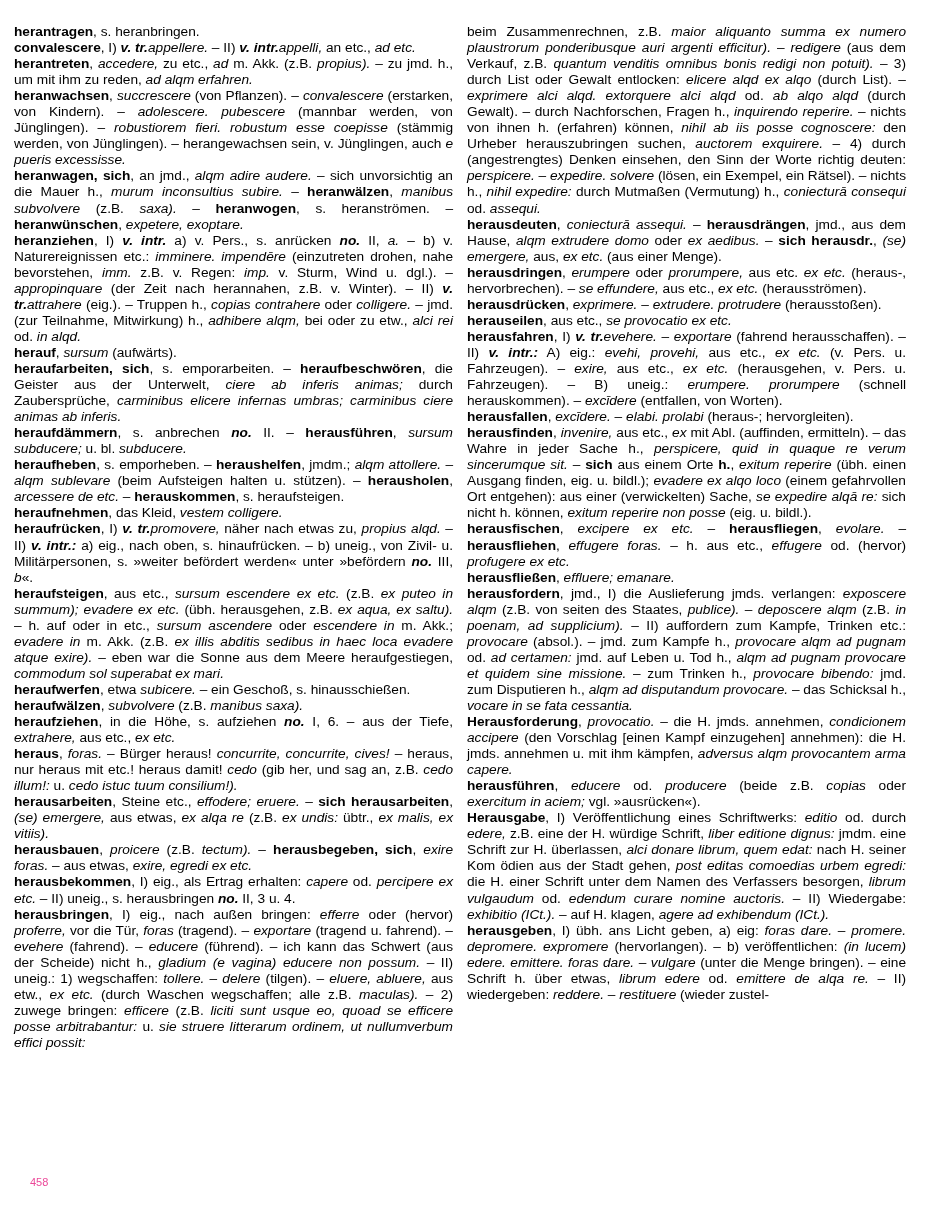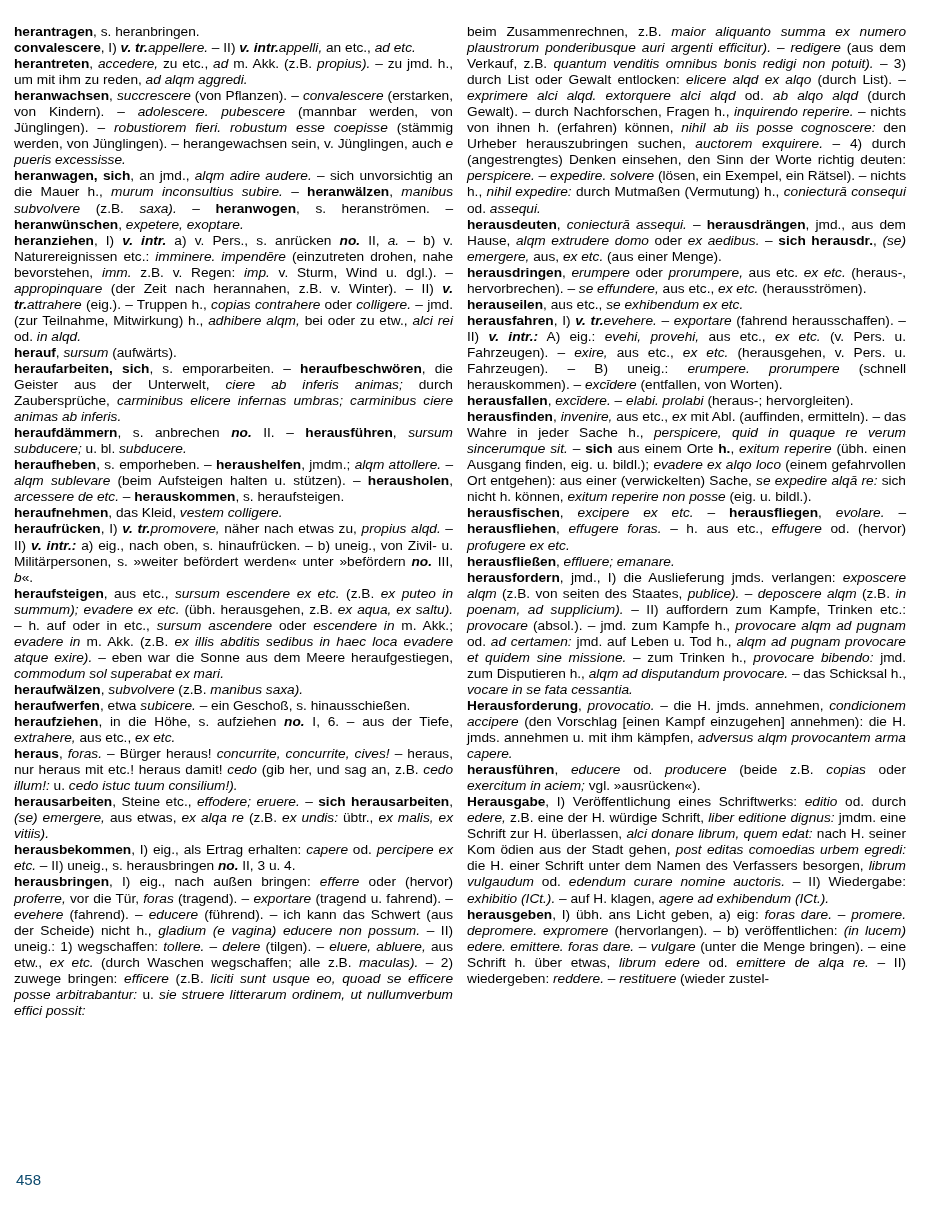--- a/index.html
+++ b/index.html
@@ -20,57 +20,59 @@
     line-height:16.05px;
     text-align:justify;
     hyphens:none;
   }
   p.entry { margin:0; padding:0; text-align:justify; }
   .seg-b  { font-weight:bold; }
   .seg-i  { font-style:italic; }
   .seg-bi { font-weight:bold; font-style:italic; }
   .footer {
     position:absolute;
-    left:16px; bottom:18px;
-    font-size:15px;
-    color:#0c4a6e;
+    left:30px; bottom:18px;
+    font-size:11px;
+    color:#ec4899;
   }
 </style>
 </head>
 <body>
 
 <div class="page">
   <div class="columns">
     <div class="col">
         <p class="entry"><span class="seg-b">herantragen</span><span>, s. heranbringen.</span></p>
         <p class="entry"><span class="seg-b">convalescere</span><span>, I) </span><span class="seg-bi">v. tr.</span><span class="seg-i">appellere.</span><span> – II) </span><span class="seg-bi">v. intr.</span><span class="seg-i">appelli,</span><span> an etc., </span><span class="seg-i">ad etc.</span></p>
-        <p class="entry"><span class="seg-b">herantreten</span><span>, </span><span class="seg-i">accedere,</span><span> zu etc., </span><span class="seg-i">ad</span><span> m. Akk. (z.B. </span><span class="seg-i">propius).</span><span> – zu jmd. h., um mit ihm zu reden, </span><span class="seg-i">ad alqm aggredi.</span></p>
+        <p class="entry"><span class="seg-b">herantreten</span><span>, </span><span class="seg-i">accedere,</span><span> zu etc., </span><span class="seg-i">ad</span><span> m. Akk. (z.B. </span><span class="seg-i">propius).</span><span> – zu jmd. h., um mit ihm zu reden, </span><span class="seg-i">ad alqm erfahren.</span></p>
         <p class="entry"><span class="seg-b">heranwachsen</span><span>, </span><span class="seg-i">succrescere</span><span> (von Pflanzen). – </span><span class="seg-i">convalescere</span><span> (erstarken, von Kindern). – </span><span class="seg-i">adolescere. pubescere</span><span> (mannbar werden, von Jünglingen). – </span><span class="seg-i">robustiorem fieri. robustum esse coepisse</span><span> (stämmig werden, von Jünglingen). – herangewachsen sein, v. Jünglingen, auch </span><span class="seg-i">e pueris excessisse.</span></p>
         <p class="entry"><span class="seg-b">heranwagen, sich</span><span>, an jmd., </span><span class="seg-i">alqm adire audere.</span><span> – sich unvorsichtig an die Mauer h., </span><span class="seg-i">murum inconsultius subire.</span><span> – </span><span class="seg-b">heranwälzen</span><span>, </span><span class="seg-i">manibus subvolvere</span><span> (z.B. </span><span class="seg-i">saxa).</span><span> – </span><span class="seg-b">heranwogen</span><span>, s. heranströmen. – </span><span class="seg-b">heranwünschen</span><span>, </span><span class="seg-i">expetere, exoptare.</span></p>
         <p class="entry"><span class="seg-b">heranziehen</span><span>, I) </span><span class="seg-bi">v. intr.</span><span> a) v. Pers., s. anrücken </span><span class="seg-bi">no.</span><span> II, </span><span class="seg-i">a.</span><span> – b) v. Naturereignissen etc.: </span><span class="seg-i">imminere. impendēre</span><span> (einzutreten drohen, nahe bevorstehen, </span><span class="seg-i">imm.</span><span> z.B. v. Regen: </span><span class="seg-i">imp.</span><span> v. Sturm, Wind u. dgl.). – </span><span class="seg-i">appropinquare</span><span> (der Zeit nach herannahen, z.B. v. Winter). – II) </span><span class="seg-bi">v. tr.</span><span class="seg-i">attrahere</span><span> (eig.). – Truppen h., </span><span class="seg-i">copias contrahere</span><span> oder </span><span class="seg-i">colligere.</span><span> – jmd. (zur Teilnahme, Mitwirkung) h., </span><span class="seg-i">adhibere alqm,</span><span> bei oder zu etw., </span><span class="seg-i">alci rei</span><span> od. </span><span class="seg-i">in alqd.</span></p>
         <p class="entry"><span class="seg-b">herauf</span><span>, </span><span class="seg-i">sursum</span><span> (aufwärts).</span></p>
         <p class="entry"><span class="seg-b">heraufarbeiten, sich</span><span>, s. emporarbeiten. – </span><span class="seg-b">heraufbeschwören</span><span>, die Geister aus der Unterwelt, </span><span class="seg-i">ciere ab inferis animas;</span><span> durch Zaubersprüche, </span><span class="seg-i">carminibus elicere infernas umbras; carminibus ciere animas ab inferis.</span></p>
         <p class="entry"><span class="seg-b">heraufdämmern</span><span>, s. anbrechen </span><span class="seg-bi">no.</span><span> II. – </span><span class="seg-b">herausführen</span><span>, </span><span class="seg-i">sursum subducere;</span><span> u. bl. </span><span class="seg-i">subducere.</span></p>
         <p class="entry"><span class="seg-b">heraufheben</span><span>, s. emporheben. – </span><span class="seg-b">heraushelfen</span><span>, jmdm.; </span><span class="seg-i">alqm attollere.</span><span> – </span><span class="seg-i">alqm sublevare</span><span> (beim Aufsteigen halten u. stützen). – </span><span class="seg-b">herausholen</span><span>, </span><span class="seg-i">arcessere de etc.</span><span> – </span><span class="seg-b">herauskommen</span><span>, s. heraufsteigen.</span></p>
         <p class="entry"><span class="seg-b">heraufnehmen</span><span>, das Kleid, </span><span class="seg-i">vestem colligere.</span></p>
         <p class="entry"><span class="seg-b">heraufrücken</span><span>, I) </span><span class="seg-bi">v. tr.</span><span class="seg-i">promovere,</span><span> näher nach etwas zu, </span><span class="seg-i">propius alqd.</span><span> – II) </span><span class="seg-bi">v. intr.:</span><span> a) eig., nach oben, s. hinaufrücken. – b) uneig., von Zivil- u. Militärpersonen, s. »weiter befördert werden« unter »befördern </span><span class="seg-bi">no.</span><span> III, </span><span class="seg-i">b</span><span>«.</span></p>
         <p class="entry"><span class="seg-b">heraufsteigen</span><span>, aus etc., </span><span class="seg-i">sursum escendere ex etc.</span><span> (z.B. </span><span class="seg-i">ex puteo in summum);</span><span> </span><span class="seg-i">evadere ex etc.</span><span> (übh. herausgehen, z.B. </span><span class="seg-i">ex aqua, ex saltu).</span><span> – h. auf oder in etc., </span><span class="seg-i">sursum ascendere</span><span> oder </span><span class="seg-i">escendere in</span><span> m. Akk.; </span><span class="seg-i">evadere in</span><span> m. Akk. (z.B. </span><span class="seg-i">ex illis abditis sedibus in haec loca evadere atque exire).</span><span> – eben war die Sonne aus dem Meere heraufgestiegen, </span><span class="seg-i">commodum sol superabat ex mari.</span></p>
+        <p class="entry"><span class="seg-b">heraufwerfen</span><span>, etwa </span><span class="seg-i">subicere.</span><span> – ein Geschoß, s. hinausschießen.</span></p>
         <p class="entry"><span class="seg-b">heraufwälzen</span><span>, </span><span class="seg-i">subvolvere</span><span> (z.B. </span><span class="seg-i">manibus saxa).</span></p>
-        <p class="entry"><span class="seg-b">heraufwerfen</span><span>, etwa </span><span class="seg-i">subicere.</span><span> – ein Geschoß, s. hinausschießen.</span></p>
         <p class="entry"><span class="seg-b">heraufziehen</span><span>, in die Höhe, s. aufziehen </span><span class="seg-bi">no.</span><span> I, 6. – aus der Tiefe, </span><span class="seg-i">extrahere,</span><span> aus etc., </span><span class="seg-i">ex etc.</span></p>
         <p class="entry"><span class="seg-b">heraus</span><span>, </span><span class="seg-i">foras.</span><span> – Bürger heraus! </span><span class="seg-i">concurrite, concurrite, cives!</span><span> – heraus, nur heraus mit etc.! heraus damit! </span><span class="seg-i">cedo</span><span> (gib her, und sag an, z.B. </span><span class="seg-i">cedo illum!:</span><span> u. </span><span class="seg-i">cedo istuc tuum consilium!).</span></p>
         <p class="entry"><span class="seg-b">herausarbeiten</span><span>, Steine etc., </span><span class="seg-i">effodere; eruere.</span><span> – </span><span class="seg-b">sich herausarbeiten</span><span>, </span><span class="seg-i">(se) emergere,</span><span> aus etwas, </span><span class="seg-i">ex alqa re</span><span> (z.B. </span><span class="seg-i">ex undis:</span><span> übtr., </span><span class="seg-i">ex malis, ex vitiis).</span></p>
+        <p class="entry"><span class="seg-b">herausbauen</span><span>, </span><span class="seg-i">proicere</span><span> (z.B. </span><span class="seg-i">tectum).</span><span> – </span><span class="seg-b">herausbegeben, sich</span><span>, </span><span class="seg-i">exire foras.</span><span> – aus etwas, </span><span class="seg-i">exire, egredi ex etc.</span></p>
         <p class="entry"><span class="seg-b">herausbekommen</span><span>, I) eig., als Ertrag erhalten: </span><span class="seg-i">capere</span><span> od. </span><span class="seg-i">percipere ex etc.</span><span> – II) uneig., s. herausbringen </span><span class="seg-bi">no.</span><span> II, 3 u. 4.</span></p>
         <p class="entry"><span class="seg-b">herausbringen</span><span>, I) eig., nach außen bringen: </span><span class="seg-i">efferre</span><span> oder (hervor) </span><span class="seg-i">proferre,</span><span> vor die Tür, </span><span class="seg-i">foras</span><span> (tragend). – </span><span class="seg-i">exportare</span><span> (tragend u. fahrend). – </span><span class="seg-i">evehere</span><span> (fahrend). – </span><span class="seg-i">educere</span><span> (führend). – ich kann das Schwert (aus der Scheide) nicht h., </span><span class="seg-i">gladium (e vagina) educere non possum.</span><span> – II) uneig.: 1) wegschaffen: </span><span class="seg-i">tollere.</span><span> – </span><span class="seg-i">delere</span><span> (tilgen). – </span><span class="seg-i">eluere, abluere,</span><span> aus etw., </span><span class="seg-i">ex etc.</span><span> (durch Waschen wegschaffen; alle z.B. </span><span class="seg-i">maculas).</span><span> – 2) zuwege bringen: </span><span class="seg-i">efficere</span><span> (z.B. </span><span class="seg-i">liciti sunt usque eo, quoad se efficere posse arbitrabantur:</span><span> u. </span><span class="seg-i">sie struere litterarum ordinem, ut nullumverbum effici possit:</span></p>
       </div>
     <div class="col">
         <p class="entry"><span>beim Zusammenrechnen, z.B. </span><span class="seg-i">maior aliquanto summa ex numero plaustrorum ponderibusque auri argenti efficitur).</span><span> – </span><span class="seg-i">redigere</span><span> (aus dem Verkauf, z.B. </span><span class="seg-i">quantum venditis omnibus bonis redigi non potuit).</span><span> – 3) durch List oder Gewalt entlocken: </span><span class="seg-i">elicere alqd ex alqo</span><span> (durch List). – </span><span class="seg-i">exprimere alci alqd. extorquere alci alqd</span><span> od. </span><span class="seg-i">ab alqo alqd</span><span> (durch Gewalt). – durch Nachforschen, Fragen h., </span><span class="seg-i">inquirendo reperire.</span><span> – nichts von ihnen h. (erfahren) können, </span><span class="seg-i">nihil ab iis posse cognoscere:</span><span> den Urheber herauszubringen suchen, </span><span class="seg-i">auctorem exquirere.</span><span> – 4) durch (angestrengtes) Denken einsehen, den Sinn der Worte richtig deuten: </span><span class="seg-i">perspicere.</span><span> – </span><span class="seg-i">expedire. solvere</span><span> (lösen, ein Exempel, ein Rätsel). – nichts h., </span><span class="seg-i">nihil expedire:</span><span> durch Mutmaßen (Vermutung) h., </span><span class="seg-i">coniecturā consequi</span><span> od. </span><span class="seg-i">assequi.</span></p>
         <p class="entry"><span class="seg-b">herausdeuten</span><span>, </span><span class="seg-i">coniecturā assequi.</span><span> – </span><span class="seg-b">herausdrängen</span><span>, jmd., aus dem Hause, </span><span class="seg-i">alqm extrudere domo</span><span> oder </span><span class="seg-i">ex aedibus.</span><span> – </span><span class="seg-b">sich herausdr.</span><span>, </span><span class="seg-i">(se) emergere,</span><span> aus, </span><span class="seg-i">ex etc.</span><span> (aus einer Menge).</span></p>
         <p class="entry"><span class="seg-b">herausdringen</span><span>, </span><span class="seg-i">erumpere</span><span> oder </span><span class="seg-i">prorumpere,</span><span> aus etc. </span><span class="seg-i">ex etc.</span><span> (heraus-, hervorbrechen). – </span><span class="seg-i">se effundere,</span><span> aus etc., </span><span class="seg-i">ex etc.</span><span> (herausströmen).</span></p>
-        <p class="entry"><span class="seg-b">herauseilen</span><span>, aus etc., </span><span class="seg-i">se exhibendum ex etc.</span></p>
+        <p class="entry"><span class="seg-b">herausdrücken</span><span>, </span><span class="seg-i">exprimere.</span><span> – </span><span class="seg-i">extrudere. protrudere</span><span> (herausstoßen).</span></p>
+        <p class="entry"><span class="seg-b">herauseilen</span><span>, aus etc., </span><span class="seg-i">se provocatio ex etc.</span></p>
         <p class="entry"><span class="seg-b">herausfahren</span><span>, I) </span><span class="seg-bi">v. tr.</span><span class="seg-i">evehere.</span><span> – </span><span class="seg-i">exportare</span><span> (fahrend herausschaffen). – II) </span><span class="seg-bi">v. intr.:</span><span> A) eig.: </span><span class="seg-i">evehi, provehi,</span><span> aus etc., </span><span class="seg-i">ex etc.</span><span> (v. Pers. u. Fahrzeugen). – </span><span class="seg-i">exire,</span><span> aus etc., </span><span class="seg-i">ex etc.</span><span> (herausgehen, v. Pers. u. Fahrzeugen). – B) uneig.: </span><span class="seg-i">erumpere. prorumpere</span><span> (schnell herauskommen). – </span><span class="seg-i">excīdere</span><span> (entfallen, von Worten).</span></p>
         <p class="entry"><span class="seg-b">herausfallen</span><span>, </span><span class="seg-i">excīdere.</span><span> – </span><span class="seg-i">elabi. prolabi</span><span> (heraus-; hervorgleiten).</span></p>
         <p class="entry"><span class="seg-b">herausfinden</span><span>, </span><span class="seg-i">invenire,</span><span> aus etc., </span><span class="seg-i">ex</span><span> mit Abl. (auffinden, ermitteln). – das Wahre in jeder Sache h., </span><span class="seg-i">perspicere, quid in quaque re verum sincerumque sit.</span><span> – </span><span class="seg-b">sich</span><span> aus einem Orte </span><span class="seg-b">h.</span><span>, </span><span class="seg-i">exitum reperire</span><span> (übh. einen Ausgang finden, eig. u. bildl.); </span><span class="seg-i">evadere ex alqo loco</span><span> (einem gefahrvollen Ort entgehen): aus einer (verwickelten) Sache, </span><span class="seg-i">se expedire alqā re:</span><span> sich nicht h. können, </span><span class="seg-i">exitum reperire non posse</span><span> (eig. u. bildl.).</span></p>
         <p class="entry"><span class="seg-b">herausfischen</span><span>, </span><span class="seg-i">excipere ex etc.</span><span> – </span><span class="seg-b">herausfliegen</span><span>, </span><span class="seg-i">evolare.</span><span> – </span><span class="seg-b">herausfliehen</span><span>, </span><span class="seg-i">effugere foras.</span><span> – h. aus etc., </span><span class="seg-i">effugere</span><span> od. (hervor) </span><span class="seg-i">profugere ex etc.</span></p>
         <p class="entry"><span class="seg-b">herausfließen</span><span>, </span><span class="seg-i">effluere; emanare.</span></p>
         <p class="entry"><span class="seg-b">herausfordern</span><span>, jmd., I) die Auslieferung jmds. verlangen: </span><span class="seg-i">exposcere alqm</span><span> (z.B. von seiten des Staates, </span><span class="seg-i">publice).</span><span> – </span><span class="seg-i">deposcere alqm</span><span> (z.B. </span><span class="seg-i">in poenam, ad supplicium).</span><span> – II) auffordern zum Kampfe, Trinken etc.: </span><span class="seg-i">provocare</span><span> (absol.). – jmd. zum Kampfe h., </span><span class="seg-i">provocare alqm ad pugnam</span><span> od. </span><span class="seg-i">ad certamen:</span><span> jmd. auf Leben u. Tod h., </span><span class="seg-i">alqm ad pugnam provocare et quidem sine missione.</span><span> – zum Trinken h., </span><span class="seg-i">provocare bibendo:</span><span> jmd. zum Disputieren h., </span><span class="seg-i">alqm ad disputandum provocare.</span><span> – das Schicksal h., </span><span class="seg-i">vocare in se fata cessantia.</span></p>
         <p class="entry"><span class="seg-b">Herausforderung</span><span>, </span><span class="seg-i">provocatio.</span><span> – die H. jmds. annehmen, </span><span class="seg-i">condicionem accipere</span><span> (den Vorschlag [einen Kampf einzugehen] annehmen): die H. jmds. annehmen u. mit ihm kämpfen, </span><span class="seg-i">adversus alqm provocantem arma capere.</span></p>
         <p class="entry"><span class="seg-b">herausführen</span><span>, </span><span class="seg-i">educere</span><span> od. </span><span class="seg-i">producere</span><span> (beide z.B. </span><span class="seg-i">copias</span><span> oder </span><span class="seg-i">exercitum in aciem;</span><span> vgl. »ausrücken«).</span></p>
         <p class="entry"><span class="seg-b">Herausgabe</span><span>, I) Veröffentlichung eines Schriftwerks: </span><span class="seg-i">editio</span><span> od. durch </span><span class="seg-i">edere,</span><span> z.B. eine der H. würdige Schrift, </span><span class="seg-i">liber editione dignus:</span><span> jmdm. eine Schrift zur H. überlassen, </span><span class="seg-i">alci donare librum, quem edat:</span><span> nach H. seiner Kom ödien aus der Stadt gehen, </span><span class="seg-i">post editas comoedias urbem egredi:</span><span> die H. einer Schrift unter dem Namen des Verfassers besorgen, </span><span class="seg-i">librum vulgaudum</span><span> od. </span><span class="seg-i">edendum curare nomine auctoris.</span><span> – II) Wiedergabe: </span><span class="seg-i">exhibitio (ICt.).</span><span> – auf H. klagen, </span><span class="seg-i">agere ad exhibendum (ICt.).</span></p>
         <p class="entry"><span class="seg-b">herausgeben</span><span>, I) übh. ans Licht geben, a) eig: </span><span class="seg-i">foras dare.</span><span> – </span><span class="seg-i">promere. depromere. expromere</span><span> (hervorlangen). – b) veröffentlichen: </span><span class="seg-i">(in lucem) edere. emittere. foras dare.</span><span> – </span><span class="seg-i">vulgare</span><span> (unter die Menge bringen). – eine Schrift h. über etwas, </span><span class="seg-i">librum edere</span><span> od. </span><span class="seg-i">emittere de alqa re.</span><span> – II) wiedergeben: </span><span class="seg-i">reddere.</span><span> – </span><span class="seg-i">restituere</span><span> (wieder zustel-</span></p>

